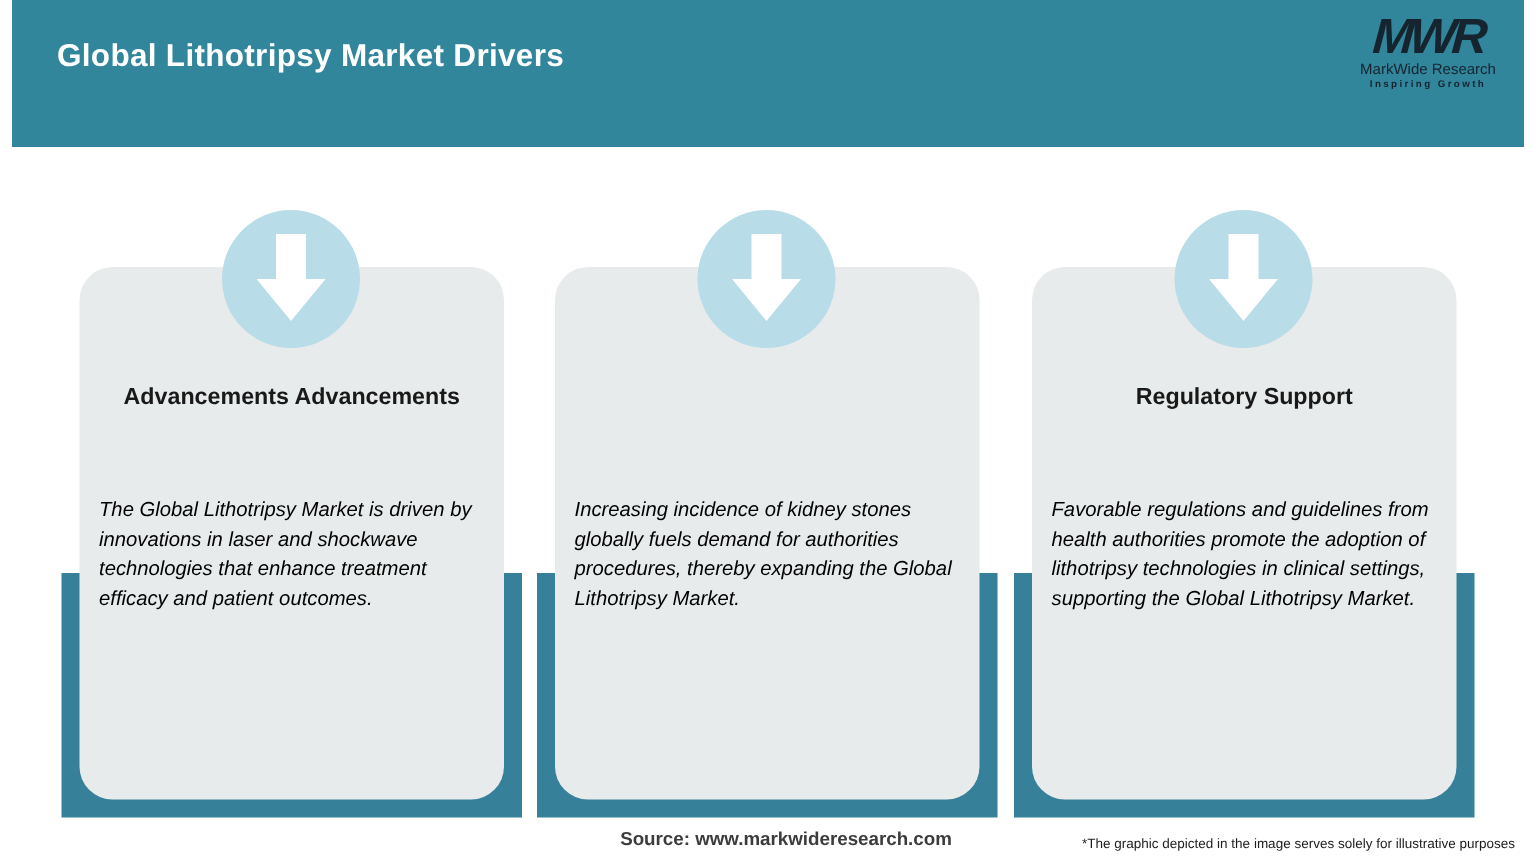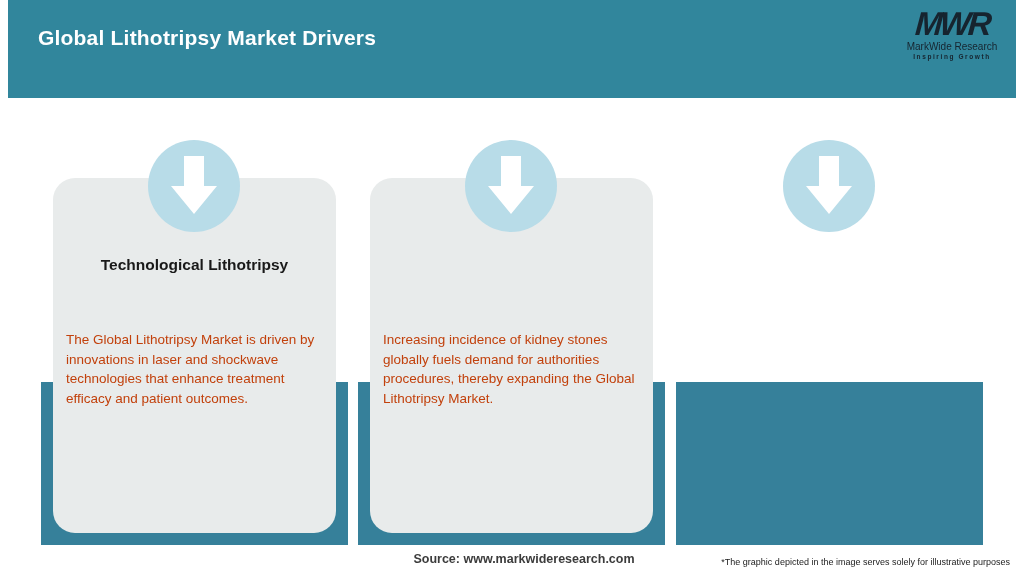--- a/index.html
+++ b/index.html
@@ -12,21 +12,21 @@
   .logo-monogram{font-size:33px;font-weight:bold;font-style:italic;letter-spacing:-3px;line-height:34px;transform:skewX(-4deg);}
   .logo-name{font-size:10px;font-weight:normal;line-height:11px;}
   .logo-tagline{font-size:6.5px;font-weight:bold;letter-spacing:1.6px;line-height:9px;}
 
   
   .group{position:absolute;top:140px;width:307px;height:405px;}
   .g1{left:41px}.g2{left:358px}.g3{left:676px}
   .backing{position:absolute;left:0;top:242px;width:307px;height:163px;background:#36809a;}
   .card{position:absolute;left:12px;top:38px;width:283px;height:355px;background:#e8ebeb;border-radius:22px;}
   .card-title{position:absolute;left:0;top:50px;width:283px;height:72px;display:flex;align-items:center;justify-content:center;text-align:center;font-size:15.5px;font-weight:bold;color:#191919;line-height:23px;padding:0 28px;box-sizing:border-box;}
-  .card-body{position:absolute;left:13px;top:152px;width:257px;font-size:13.5px;line-height:19.5px;color:#c2410c;}
+  .card-body{position:absolute;left:13px;top:152px;width:257px;font-size:13.5px;line-height:19.5px;color:#000000;font-style:italic;}
   .circle{position:absolute;left:107px;top:0;width:92px;height:92px;border-radius:50%;background:#b8dce8;display:flex;align-items:center;justify-content:center;}
   .circle svg{display:block;margin-top:-2px;}
 
   
   .source{position:absolute;left:12px;top:552px;width:1024px;text-align:center;font-size:12.5px;font-weight:bold;color:#3c3c3c;}
   .disclaimer{position:absolute;right:14px;top:557px;font-size:9px;color:#1c1c1c;}
 </style>
 </head>
 <body>
 
@@ -37,21 +37,21 @@
     <div class="logo">
       <div class="logo-monogram">MWR</div>
       <div class="logo-name">MarkWide Research</div>
       <div class="logo-tagline">Inspiring Growth</div>
     </div>
   </div>
 
   <div class="group g1">
     <div class="backing"></div>
     <div class="card">
-      <div class="card-title">Technological Lithotripsy</div>
+      <div class="card-title">Advancements Advancements</div>
       <div class="card-body">The Global Lithotripsy Market is driven by innovations in laser and shockwave technologies that enhance treatment efficacy and patient outcomes.</div>
     </div>
     <div class="circle">
       <span>
         <svg width="46" height="58" viewBox="0 0 46 58">
             <path d="M13 0 h20 v30 h13 L23 58 L0 30 h13 Z" fill="#ffffff"></path>
           </svg>
       </span>
     </div>
   </div>
@@ -65,20 +65,24 @@
       <span>
         <svg width="46" height="58" viewBox="0 0 46 58">
             <path d="M13 0 h20 v30 h13 L23 58 L0 30 h13 Z" fill="#ffffff"></path>
           </svg>
       </span>
     </div>
   </div>
 
   <div class="group g3">
     <div class="backing"></div>
+    <div class="card">
+      <div class="card-title">Regulatory Support</div>
+      <div class="card-body">Favorable regulations and guidelines from health authorities promote the adoption of lithotripsy technologies in clinical settings, supporting the Global Lithotripsy Market.</div>
+    </div>
     <div class="circle">
       <span>
         <svg width="46" height="58" viewBox="0 0 46 58">
             <path d="M13 0 h20 v30 h13 L23 58 L0 30 h13 Z" fill="#ffffff"></path>
           </svg>
       </span>
     </div>
   </div>
 
   <div class="source">Source: www.markwideresearch.com</div>

